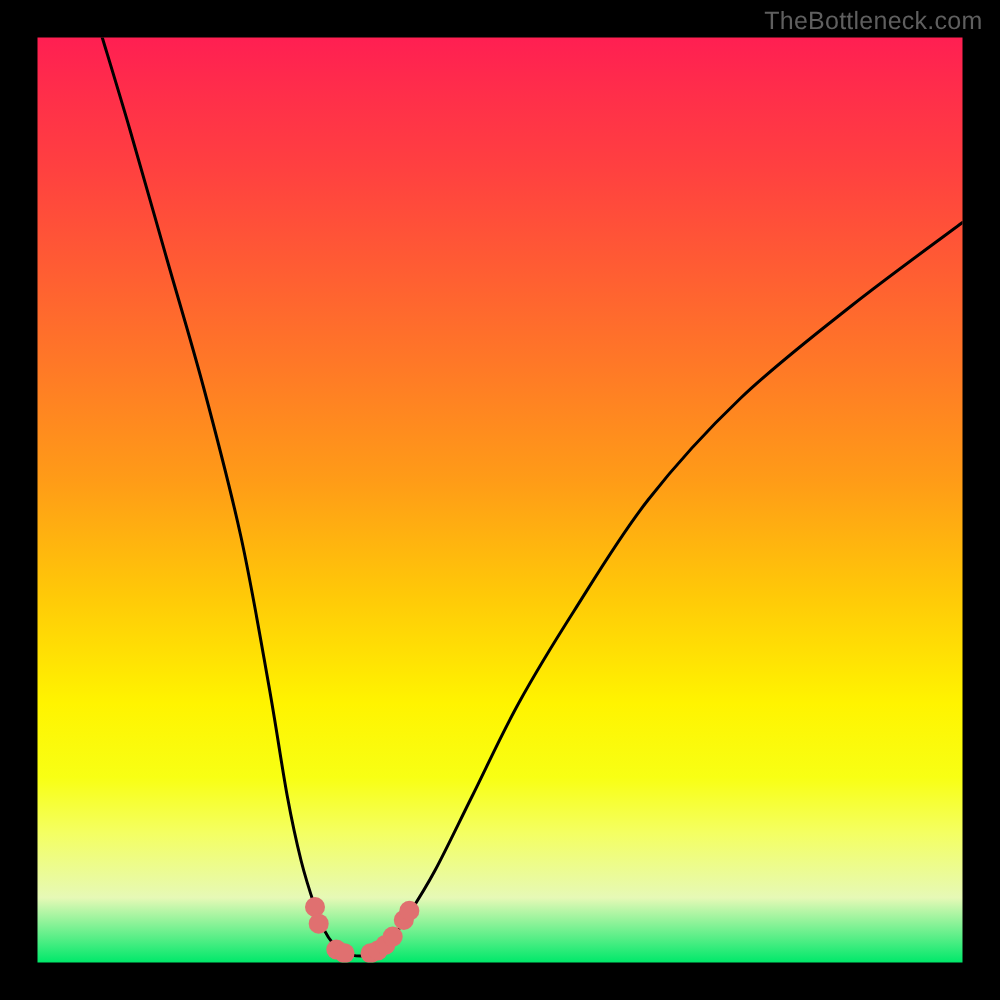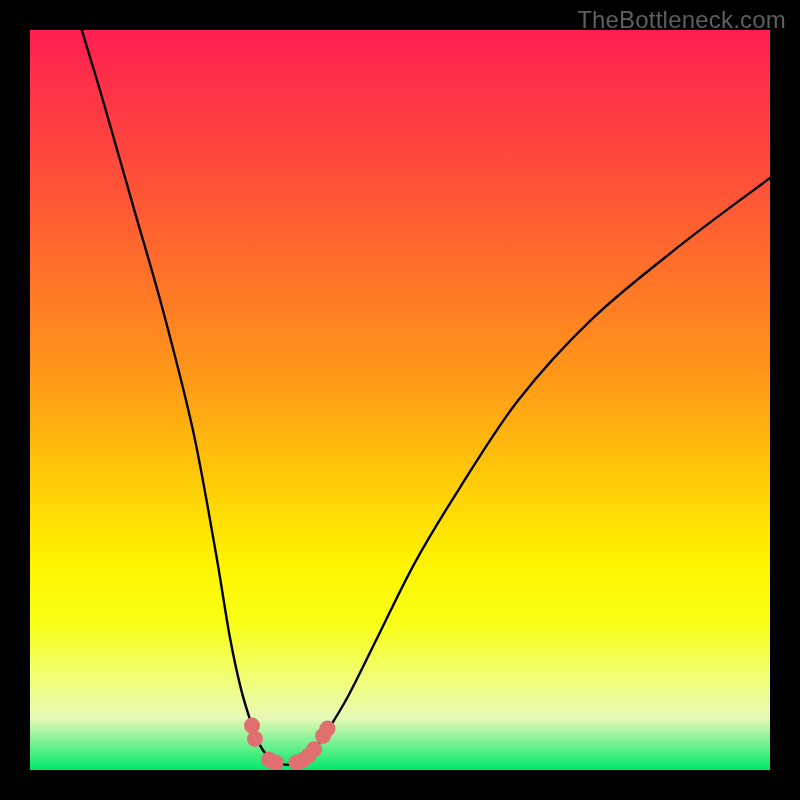--- a/index.html
+++ b/index.html
@@ -39,21 +39,21 @@
       #f8ff14 80%,
       #f4ff62 86%,
       #e6f9b6 93%,
       #00e86a 100%
     );
   }
   .watermark {
     position: absolute;
     top: 6px;
     right: 14px;
-    font-size: 24px;
+    font-size: 20px;
     font-weight: 500;
     color: #5f5f5f;
     letter-spacing: 0.2px;
     user-select: none;
   }
   svg.curve {
     position: absolute;
     left: 0;
     top: 0;
     width: 740px;

